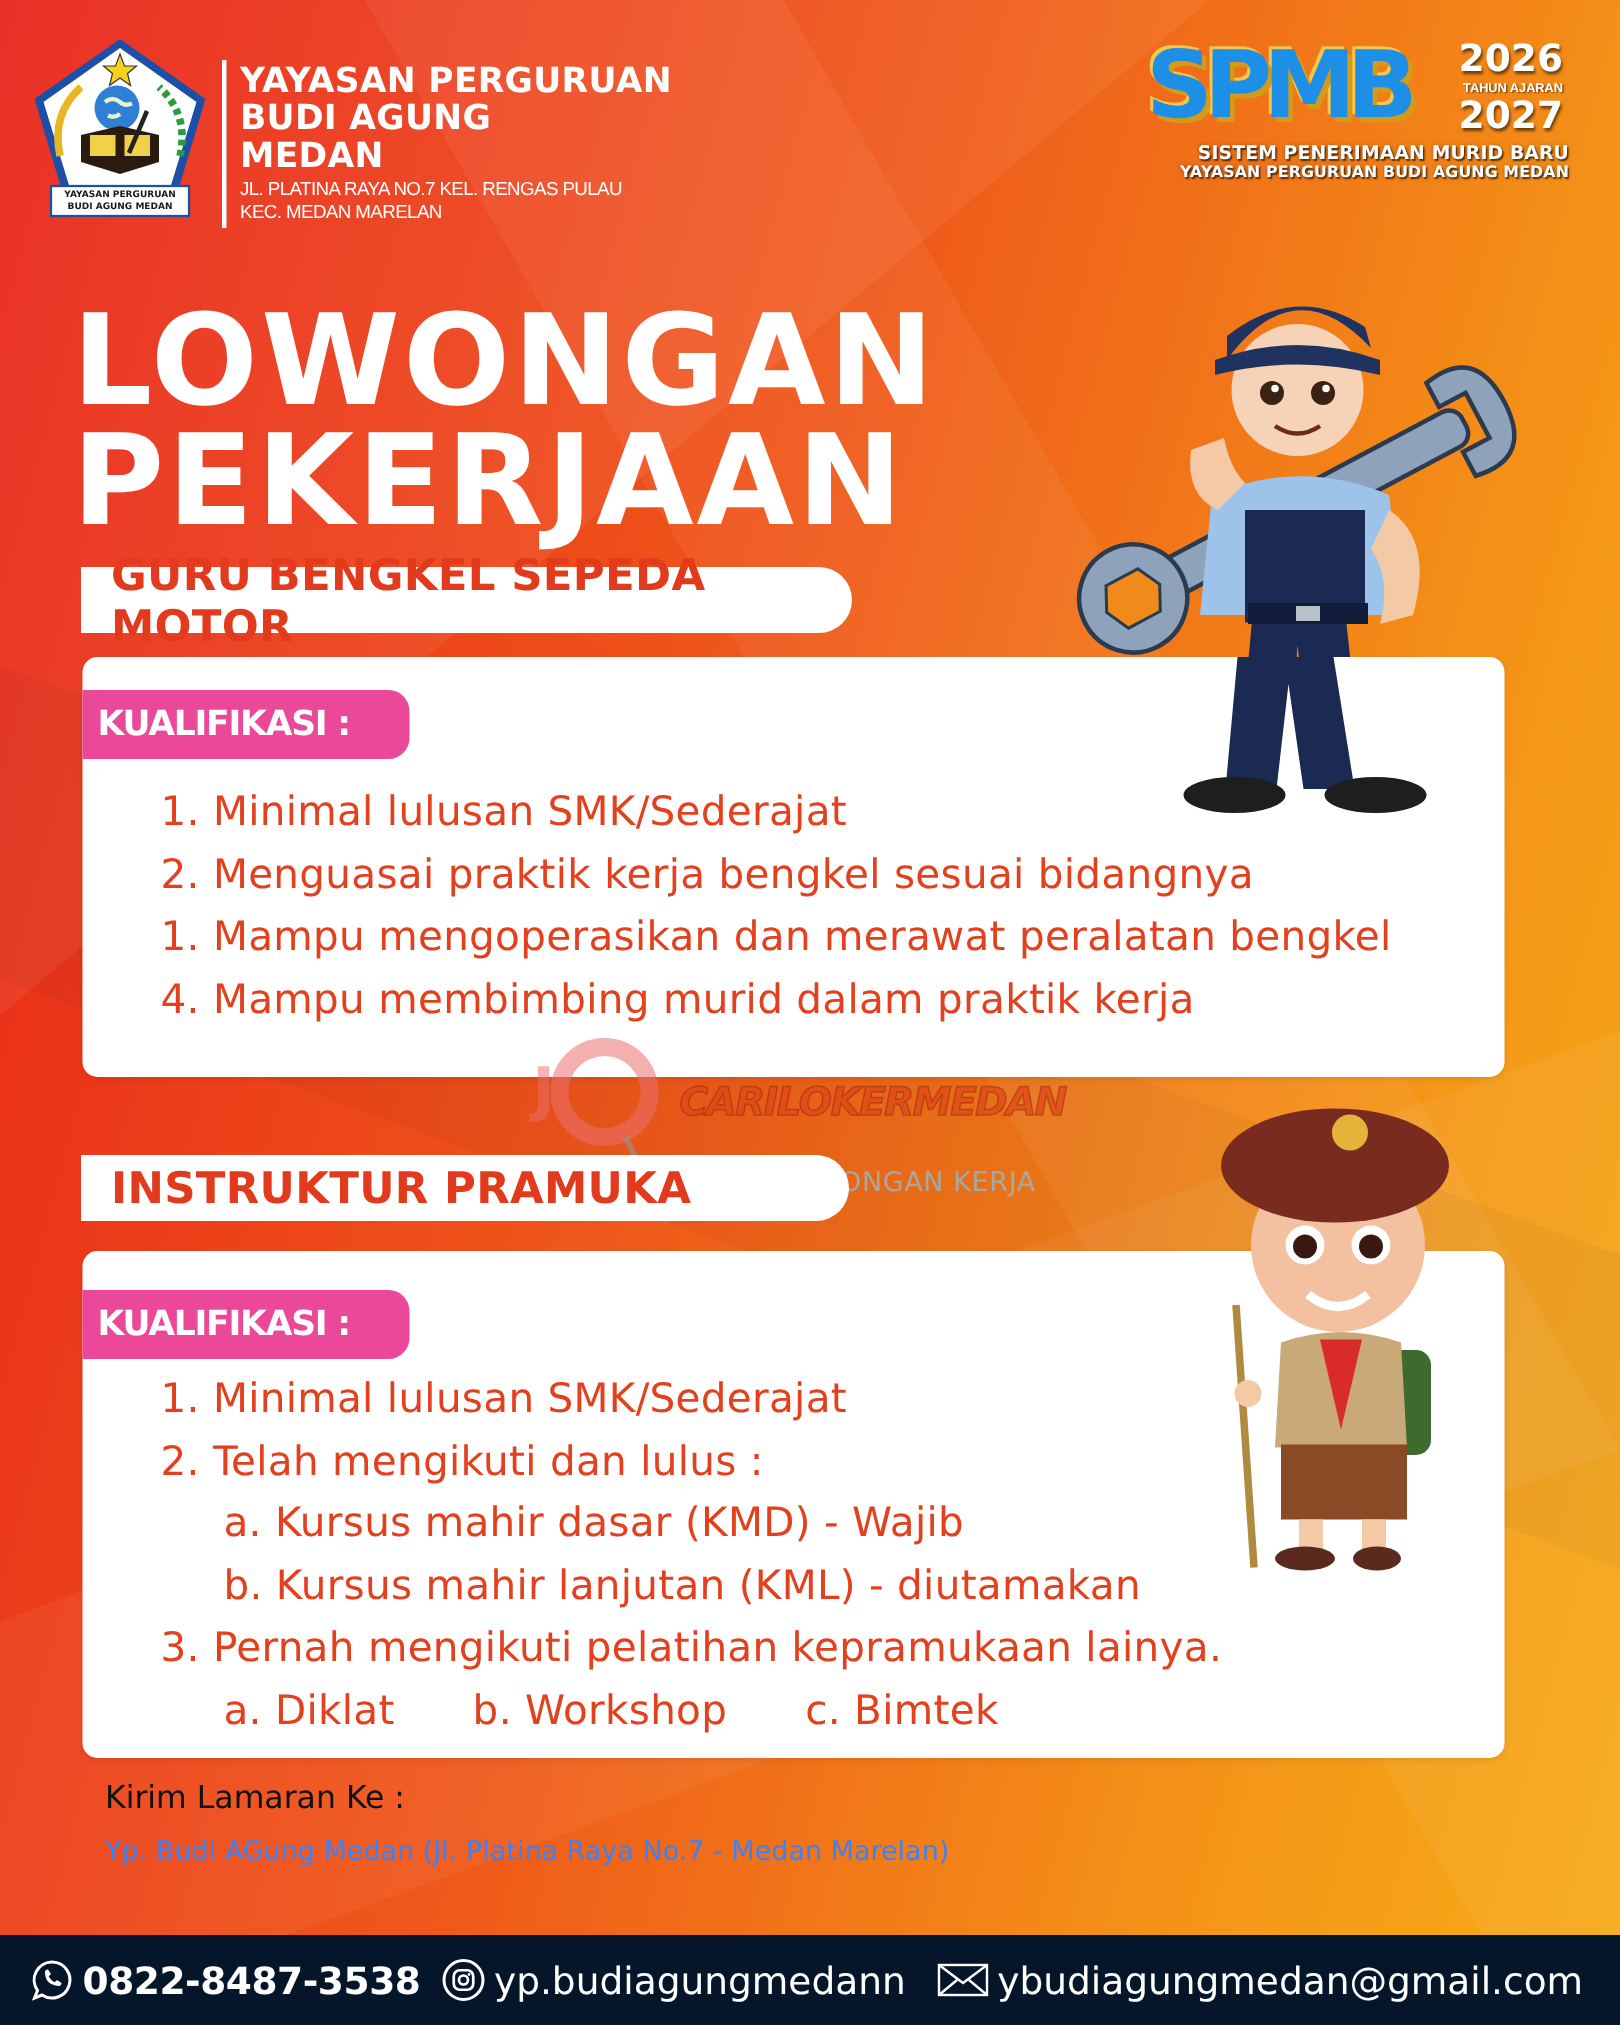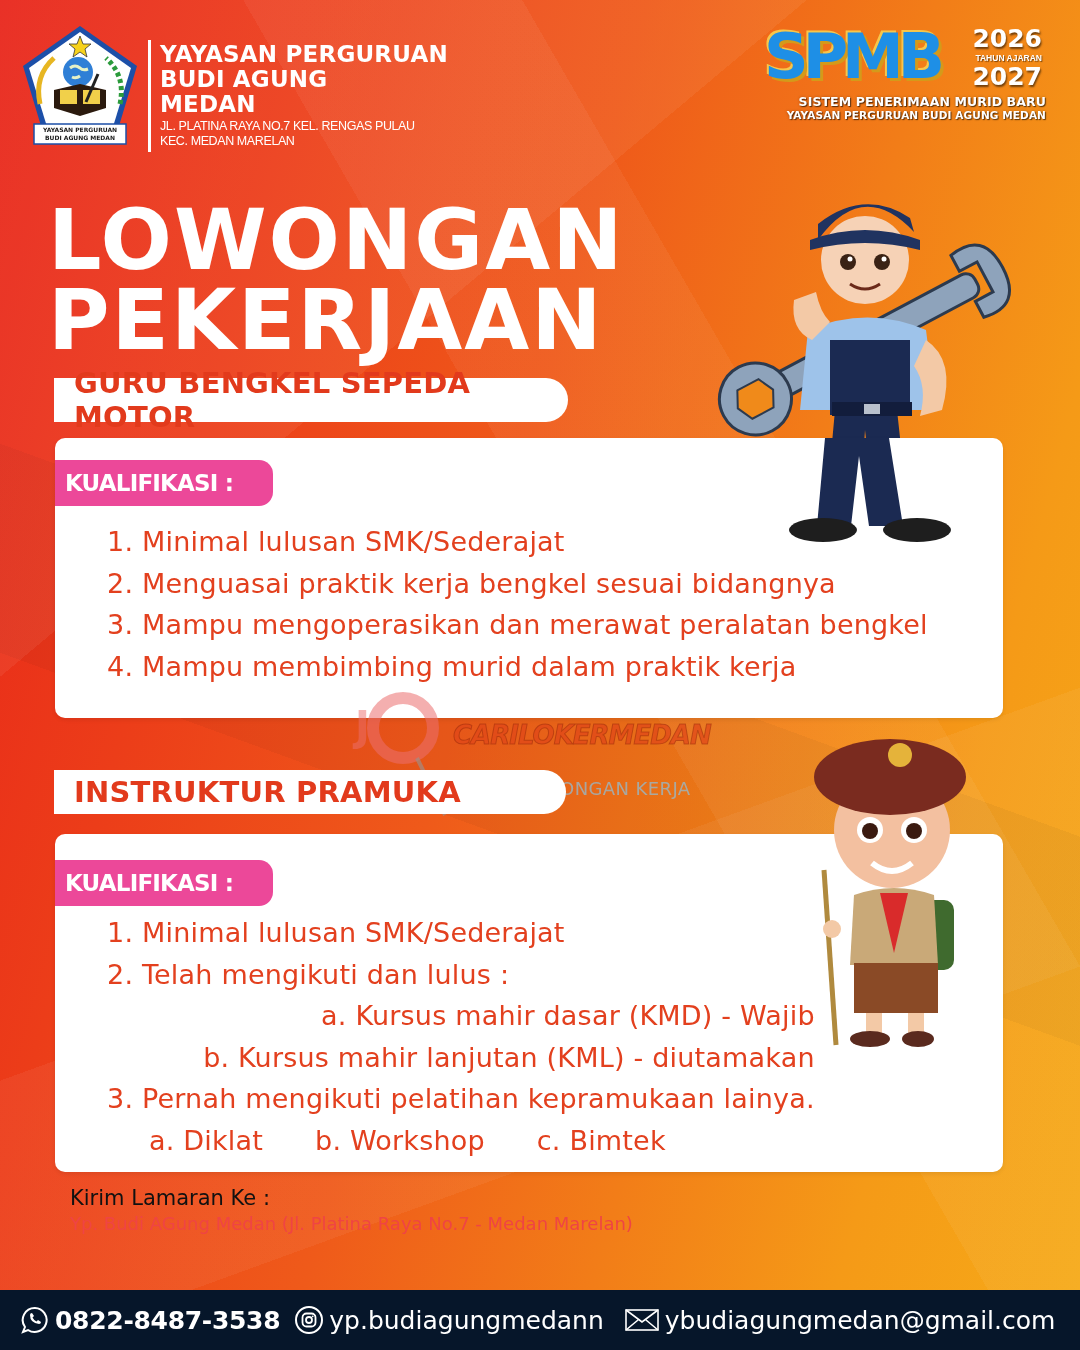--- a/index.html
+++ b/index.html
@@ -88,21 +88,21 @@
     font-family: "DejaVu Sans", sans-serif; font-weight: bold; font-size: 23px; letter-spacing: -0.8px;
   }
   .card.one .qual-tag { top: 22px; width: 218px; }
   .card.two .qual-tag { top: 26px; width: 218px; }
 
   .list {
     position: absolute; left: 52px; color: #e3401e;
     font-family: "DejaVu Sans", sans-serif; font-size: 27px; letter-spacing: 0.2px;
   }
   .list .item { height: 41.5px; line-height: 41.5px; white-space: nowrap; }
-  .list .sub { padding-left: 42px; text-align: right; }
+  .list .sub { padding-left: 42px; }
   .card.one .list { top: 83px; }
   .card.two .list { top: 78px; }
   .opts { display: flex; padding-left: 42px; }
   .opts span { margin-right: 52px; }
 
   
   .mechanic { position: absolute; left: 700px; top: 180px; width: 320px; height: 370px; }
   .scout { position: absolute; left: 810px; top: 725px; width: 160px; height: 330px; }
 
   
@@ -113,21 +113,21 @@
     -webkit-text-stroke: 1px rgba(150,40,10,0.6);
   }
   .wm-sub {
     position: absolute; left: 106px; top: 98px; font-family: "DejaVu Sans", sans-serif;
     font-size: 18px; letter-spacing: 0.4px; color: rgba(140,195,225,0.8);
   }
 
   
   .send { position: absolute; left: 70px; top: 1186px; }
   .send-label { font-family: "DejaVu Sans", sans-serif; font-size: 21px; color: #111; }
-  .send-address { font-family: "DejaVu Sans", sans-serif; font-size: 18px; color: #ef4444; margin-top: 3px; }
+  .send-address { font-family: "DejaVu Sans", sans-serif; font-size: 18px; color: #3b82f6; margin-top: 14px; }
 
   
   .footer {
     position: absolute; left: 0; top: 1290px; width: 1080px; height: 60px; background: #06162a;
     display: flex; align-items: center; padding-left: 20px; color: #fff;
     font-family: "DejaVu Sans", sans-serif; font-size: 25px;
   }
   .contact { display: flex; align-items: center; margin-right: 14px; }
   .contact svg { margin-right: 5px; }
   .contact.phone span { font-weight: bold; letter-spacing: -0.3px; }
@@ -218,21 +218,21 @@
 
 <div class="job-pill one">
   <span>GURU BENGKEL SEPEDA MOTOR</span>
 </div>
 
 <div class="card one">
   <div class="qual-tag">KUALIFIKASI :</div>
   <div class="list">
     <div class="item">1. Minimal lulusan SMK/Sederajat</div>
     <div class="item">2. Menguasai praktik kerja bengkel sesuai bidangnya</div>
-    <div class="item">3. Mampu mengoperasikan dan merawat peralatan bengkel</div>
+    <div class="item">1. Mampu mengoperasikan dan merawat peralatan bengkel</div>
     <div class="item">4. Mampu membimbing murid dalam praktik kerja</div>
   </div>
 </div>
 
 <div style="position:absolute;left:785px;top:438px;width:180px;height:110px;pointer-events:none;">
   <svg width="180" height="110" viewBox="0 0 180 110">
     <path d="M40 0 l-8 88 l34 0 l8 -70 l10 70 l34 0 l-14 -88 z" fill="#1b2a52"></path>
     <ellipse cx="38" cy="92" rx="34" ry="12" fill="#1e1e1e"></ellipse>
     <ellipse cx="132" cy="92" rx="34" ry="12" fill="#1e1e1e"></ellipse>
   </svg>

